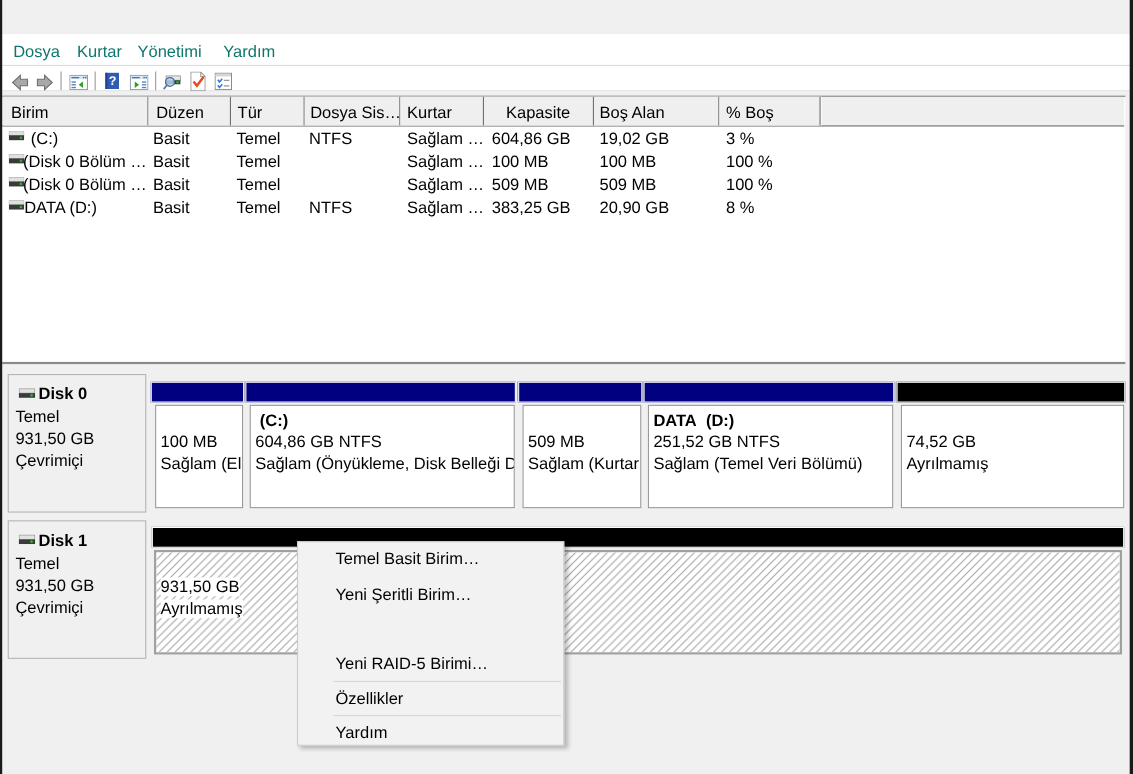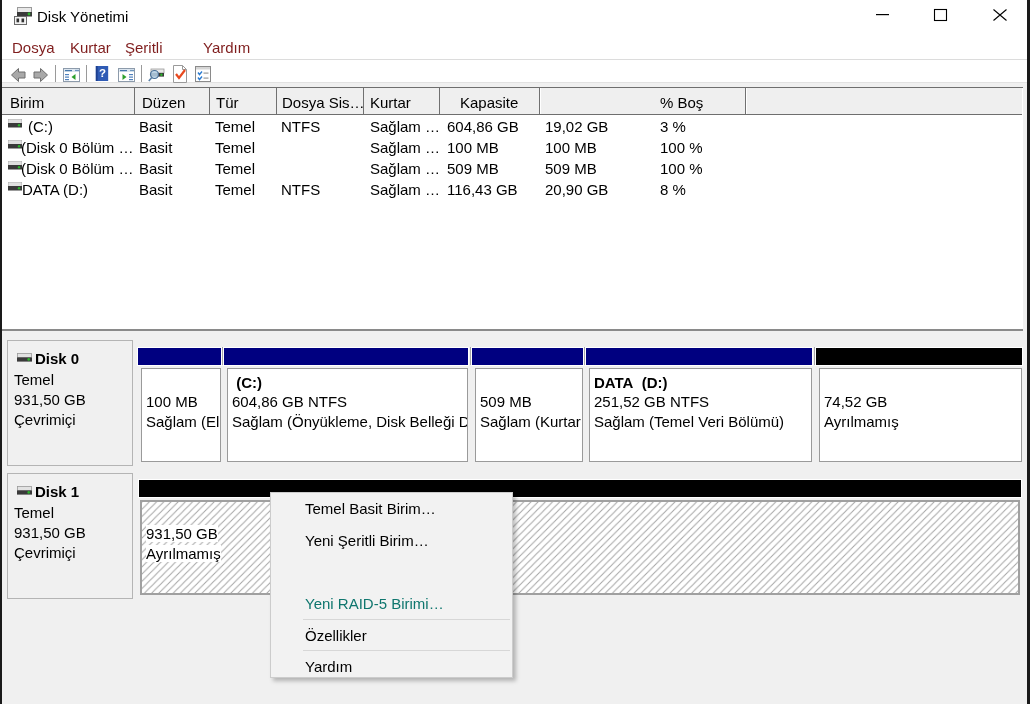--- a/index.html
+++ b/index.html
@@ -7,21 +7,21 @@
   body { font-family:"Liberation Sans", sans-serif; background:#f0f0f0; position:relative; }
   .abs { position:absolute; }
   #win { position:absolute; left:0; top:0; width:1030px; height:704px; }
   #bl { position:absolute; left:0; top:0; width:2px; height:704px; background:#1a1a1a; z-index:50; }
   #br { position:absolute; left:1027px; top:0; width:3px; height:704px; background:#1a1a1a; z-index:50; }
   
   #titlebar { position:absolute; left:2px; top:0; width:1026px; height:31px; background:#ffffff; }
   #title-text { position:absolute; left:35px; top:8px; font-size:15px; color:#000; }
   
   #menubar { position:absolute; left:2px; top:31px; width:1026px; height:28px; background:#ffffff; }
-  .menuitem { position:absolute; top:8px; font-size:15px; color:#7f1d1d; }
+  .menuitem { position:absolute; top:8px; font-size:15px; color:#0f766e; }
   
   #toolbar { position:absolute; left:2px; top:59px; width:1026px; height:24px; background:#ffffff;
              border-top:1px solid #dcdcdc; border-bottom:1px solid #e2e2e2; }
   .tsep { position:absolute; top:5px; width:1px; height:17px; background:#9a9a9a; }
   
   #listpane { position:absolute; left:2px; top:87px; width:1021px; height:244px;
               background:#ffffff; border-top:1px solid #6e6e6e; border-bottom:2px solid #8a8a8a; }
   #hdr { position:absolute; left:0; top:0; width:1020px; height:27px; background:#efefef;
          border-bottom:1px solid #6e6e6e; }
   .hcell { position:absolute; top:0; height:26px; border-right:1px solid #707070;
@@ -42,46 +42,25 @@
              border:1px solid #cccccc; box-shadow:3px 3px 4px rgba(0,0,0,0.25); }
   .mi { position:absolute; left:34px; font-size:15px; line-height:20px; color:#000; white-space:nowrap; }
   .msep { position:absolute; left:32px; right:2px; height:1px; background:#d7d7d7; }
 </style>
 </head>
 <body>
 <div id="win">
   <div id="bl"></div>
     <div id="br"></div>
 
-  <div id="titlebar">
-    <svg class="abs" style="left:12px;top:6px" width="20" height="20" viewBox="0 0 20 20">
-      <rect x="3.5" y="1.5" width="14" height="5" fill="#e8e8e8" stroke="#9a9a9a" stroke-width="1"></rect>
-      <rect x="3" y="6" width="15" height="4.5" fill="#3a3a3a"></rect>
-      <circle cx="15" cy="8" r="1.4" fill="#2bb52b"></circle>
-      <rect x="0.5" y="10.5" width="12" height="8" fill="#f2f2f2" stroke="#6a6a6a" stroke-width="1"></rect>
-      <rect x="2.5" y="12.5" width="2.6" height="3.8" fill="#333"></rect>
-      <rect x="7.5" y="12.5" width="2.6" height="3.8" fill="#333"></rect>
-    </svg>
-    <div id="title-text">Disk Yönetimi</div>
-
-    <svg class="abs" style="left:873px;top:0" width="18" height="31">
-        <rect x="1" y="14" width="13" height="1.2" fill="#000"></rect>
-      </svg>
-    <svg class="abs" style="left:931px;top:0" width="18" height="31">
-        <rect x="1.5" y="9.5" width="12" height="11" fill="none" stroke="#000" stroke-width="1.1"></rect>
-      </svg>
-    <svg class="abs" style="left:990px;top:0" width="18" height="31">
-        <path d="M1.5 9.5 L14.5 20.5 M14.5 9.5 L1.5 20.5" stroke="#000" stroke-width="1.1" fill="none"></path>
-      </svg>
-  </div>
 
   <div id="menubar">
     <div class="menuitem" style="left:10px">Dosya</div>
     <div class="menuitem" style="left:68px">Kurtar</div>
-    <div class="menuitem" style="left:123px">Şeritli</div>
+    <div class="menuitem" style="left:123px">Yönetimi</div>
     <div class="menuitem" style="left:201px">Yardım</div>
   </div>
 
   <div id="toolbar">
     <svg class="abs" style="left:8px;top:7px" width="42" height="16" viewBox="0 0 42 16">
       <path d="M8.5 1.5 L8.5 5 L15 5 L15 11 L8.5 11 L8.5 14.5 L1.5 8 Z" fill="#a9a9a9" stroke="#6f6f6f" stroke-width="1"></path>
       <path d="M30.5 1.5 L30.5 5 L24 5 L24 11 L30.5 11 L30.5 14.5 L37.5 8 Z" fill="#a9a9a9" stroke="#6f6f6f" stroke-width="1"></path>
     </svg>
     <div class="tsep" style="left:53px"></div>
     <svg class="abs" style="left:61px;top:8px" width="17" height="14" viewBox="0 0 17 14">
@@ -148,20 +127,23 @@
         </div>
       <div class="hcell" style="left:275px;width:87px">
           <span style="left:5px">Dosya Sis…</span>
         </div>
       <div class="hcell" style="left:362px;width:76px">
           <span style="left:6px">Kurtar</span>
         </div>
       <div class="hcell" style="left:438px;width:100px">
           <span style="left:20px">Kapasite</span>
         </div>
+      <div class="hcell" style="left:538px;width:114px">
+          <span style="left:5px">Boş Alan</span>
+        </div>
       <div class="hcell" style="left:652px;width:92px">
           <span style="left:6px">% Boş</span>
         </div>
     </div>
     <div class="lrow" style="top:28px">
       <svg class="abs" style="left:6px;top:3px" width="14" height="9" viewBox="0 0 14 9">
           <rect x="0" y="0" width="14" height="4.5" fill="#e0e0e0" stroke="#9a9a9a" stroke-width="0.7"></rect>
           <rect x="0" y="4" width="14" height="4.5" fill="#3a3a3a"></rect>
           <circle cx="11" cy="6.2" r="1.2" fill="#2bb52b"></circle>
         </svg>
@@ -206,21 +188,21 @@
       <svg class="abs" style="left:6px;top:3px" width="14" height="9" viewBox="0 0 14 9">
           <rect x="0" y="0" width="14" height="4.5" fill="#e0e0e0" stroke="#9a9a9a" stroke-width="0.7"></rect>
           <rect x="0" y="4" width="14" height="4.5" fill="#3a3a3a"></rect>
           <circle cx="11" cy="6.2" r="1.2" fill="#2bb52b"></circle>
         </svg>
       <div class="c" style="left:20px">DATA (D:)</div>
         <div class="c" style="left:137px">Basit</div>
         <div class="c" style="left:213px">Temel</div>
         <div class="c" style="left:279px">NTFS</div>
         <div class="c" style="left:368px">Sağlam …</div>
-        <div class="c" style="left:445px">116,43 GB</div>
+        <div class="c" style="left:445px">383,25 GB</div>
         <div class="c" style="left:543px">20,90 GB</div>
         <div class="c" style="left:658px">8 %</div>
     </div>
   </div>
 
   <div class="diskpanel" style="top:340px;height:126px">
     <svg class="abs" style="left:9px;top:12px" width="15" height="9" viewBox="0 0 15 9">
       <rect x="0.4" y="0.4" width="14.2" height="4" fill="#e2e2e2" stroke="#9a9a9a" stroke-width="0.8"></rect>
       <rect x="0" y="4.4" width="15" height="4.2" fill="#3a3a3a"></rect>
       <circle cx="11.7" cy="6.4" r="1.3" fill="#2bb52b"></circle>
@@ -279,19 +261,19 @@
   </div>
 
   <div class="abs" style="left:222px;top:347px;width:1px;height:18px;background:#a8a8a8"></div>
   <div class="abs" style="left:470px;top:347px;width:1px;height:18px;background:#a8a8a8"></div>
   <div class="abs" style="left:584px;top:347px;width:1px;height:18px;background:#a8a8a8"></div>
   <div class="abs" style="left:814px;top:347px;width:1px;height:18px;background:#a8a8a8"></div>
 
   <div id="ctxmenu">
     <div class="mi" style="top:6px">Temel Basit Birim…</div>
     <div class="mi" style="top:38px">Yeni Şeritli Birim…</div>
-    <div class="mi" style="top:101px;color:#0f766e">Yeni RAID-5 Birimi…</div>
+    <div class="mi" style="top:101px;color:#000000">Yeni RAID-5 Birimi…</div>
     <div class="msep" style="top:126px"></div>
     <div class="mi" style="top:133px">Özellikler</div>
     <div class="msep" style="top:157px"></div>
     <div class="mi" style="top:164px">Yardım</div>
   </div>
 </div>
 
 </body></html>

